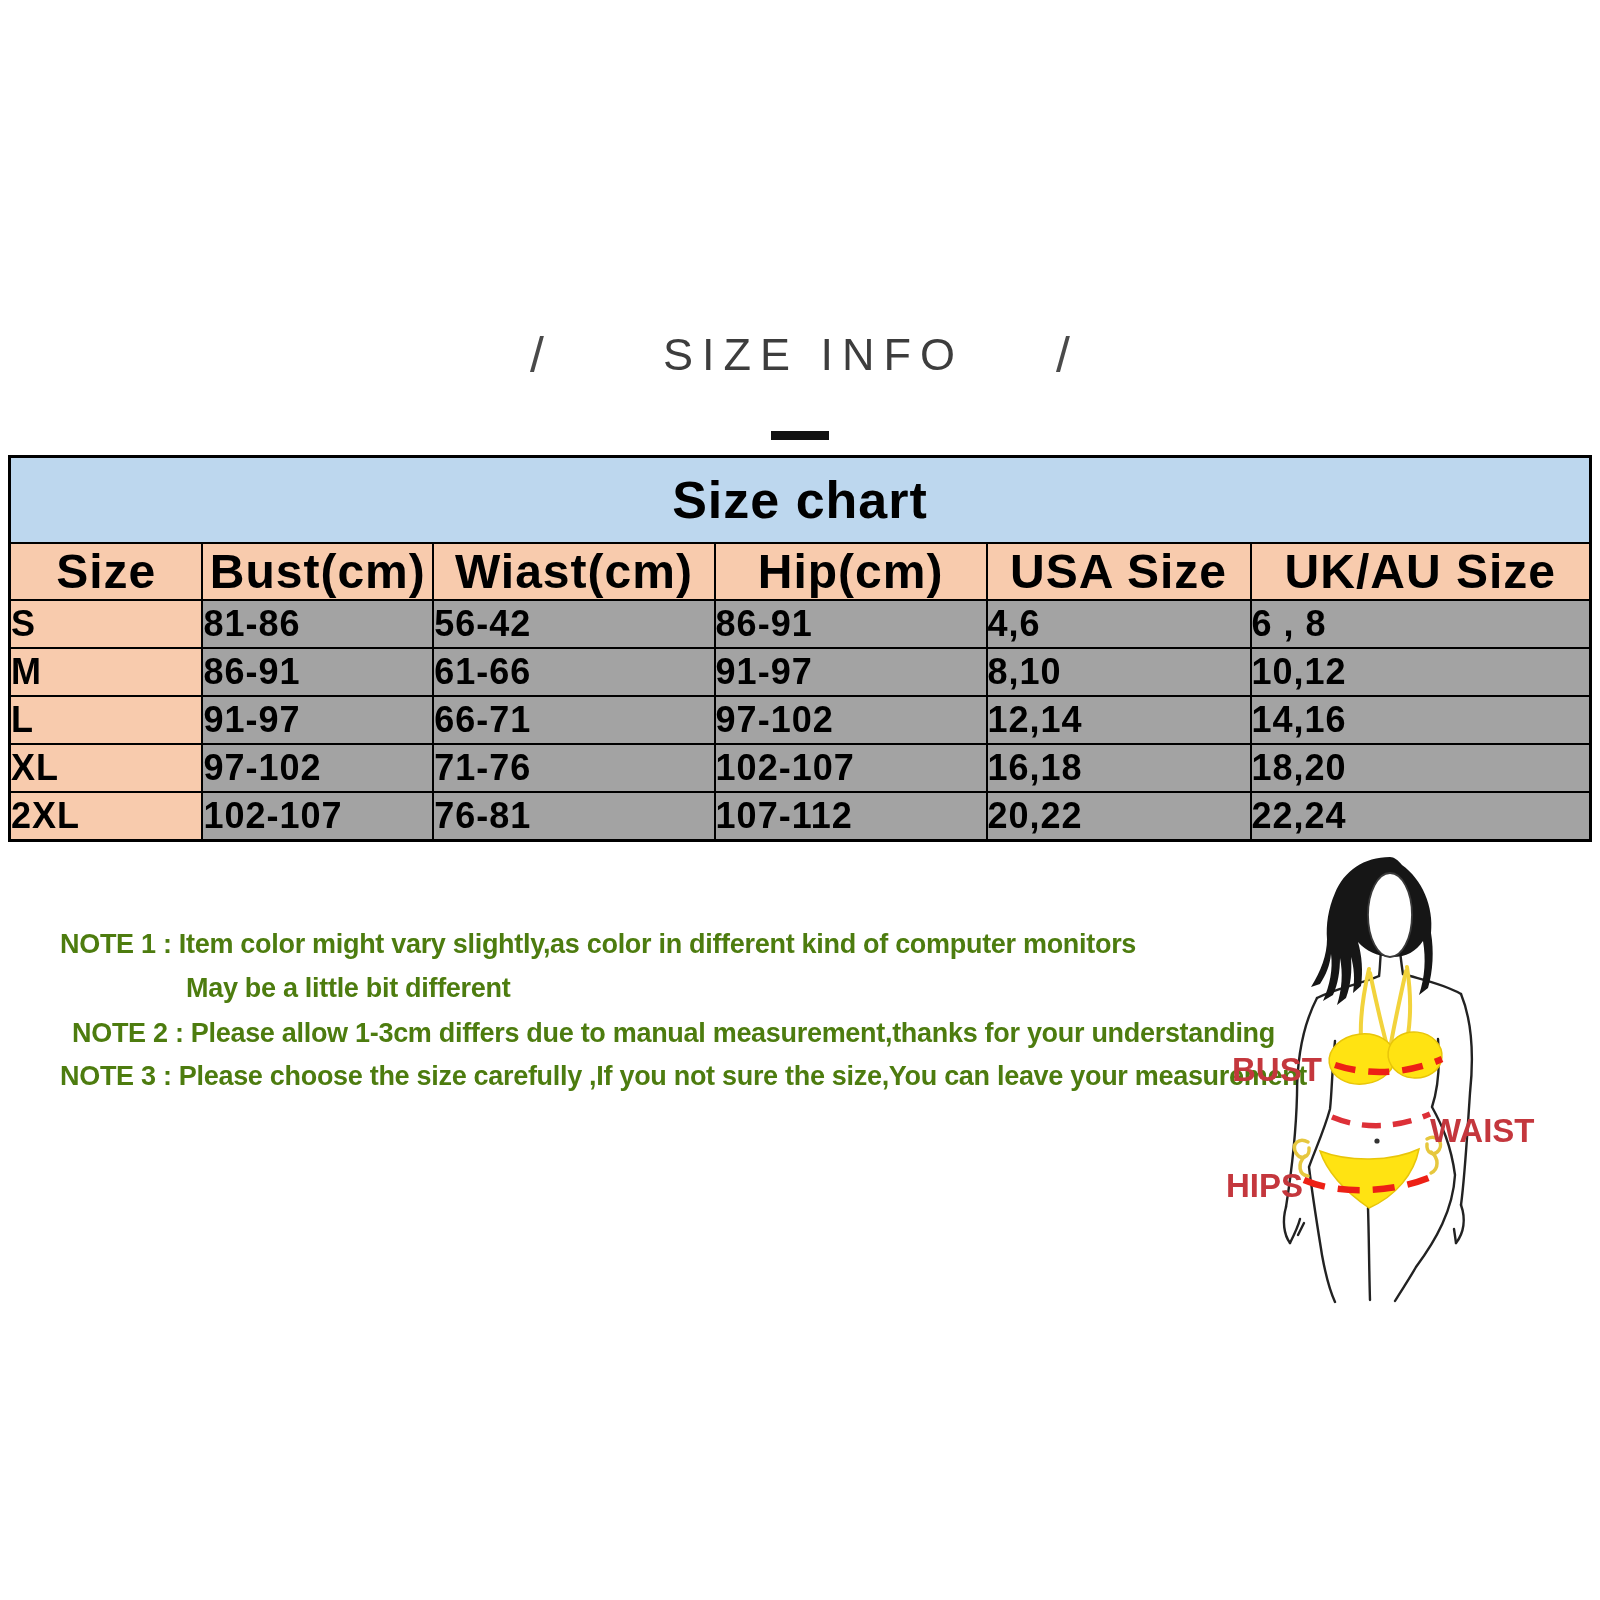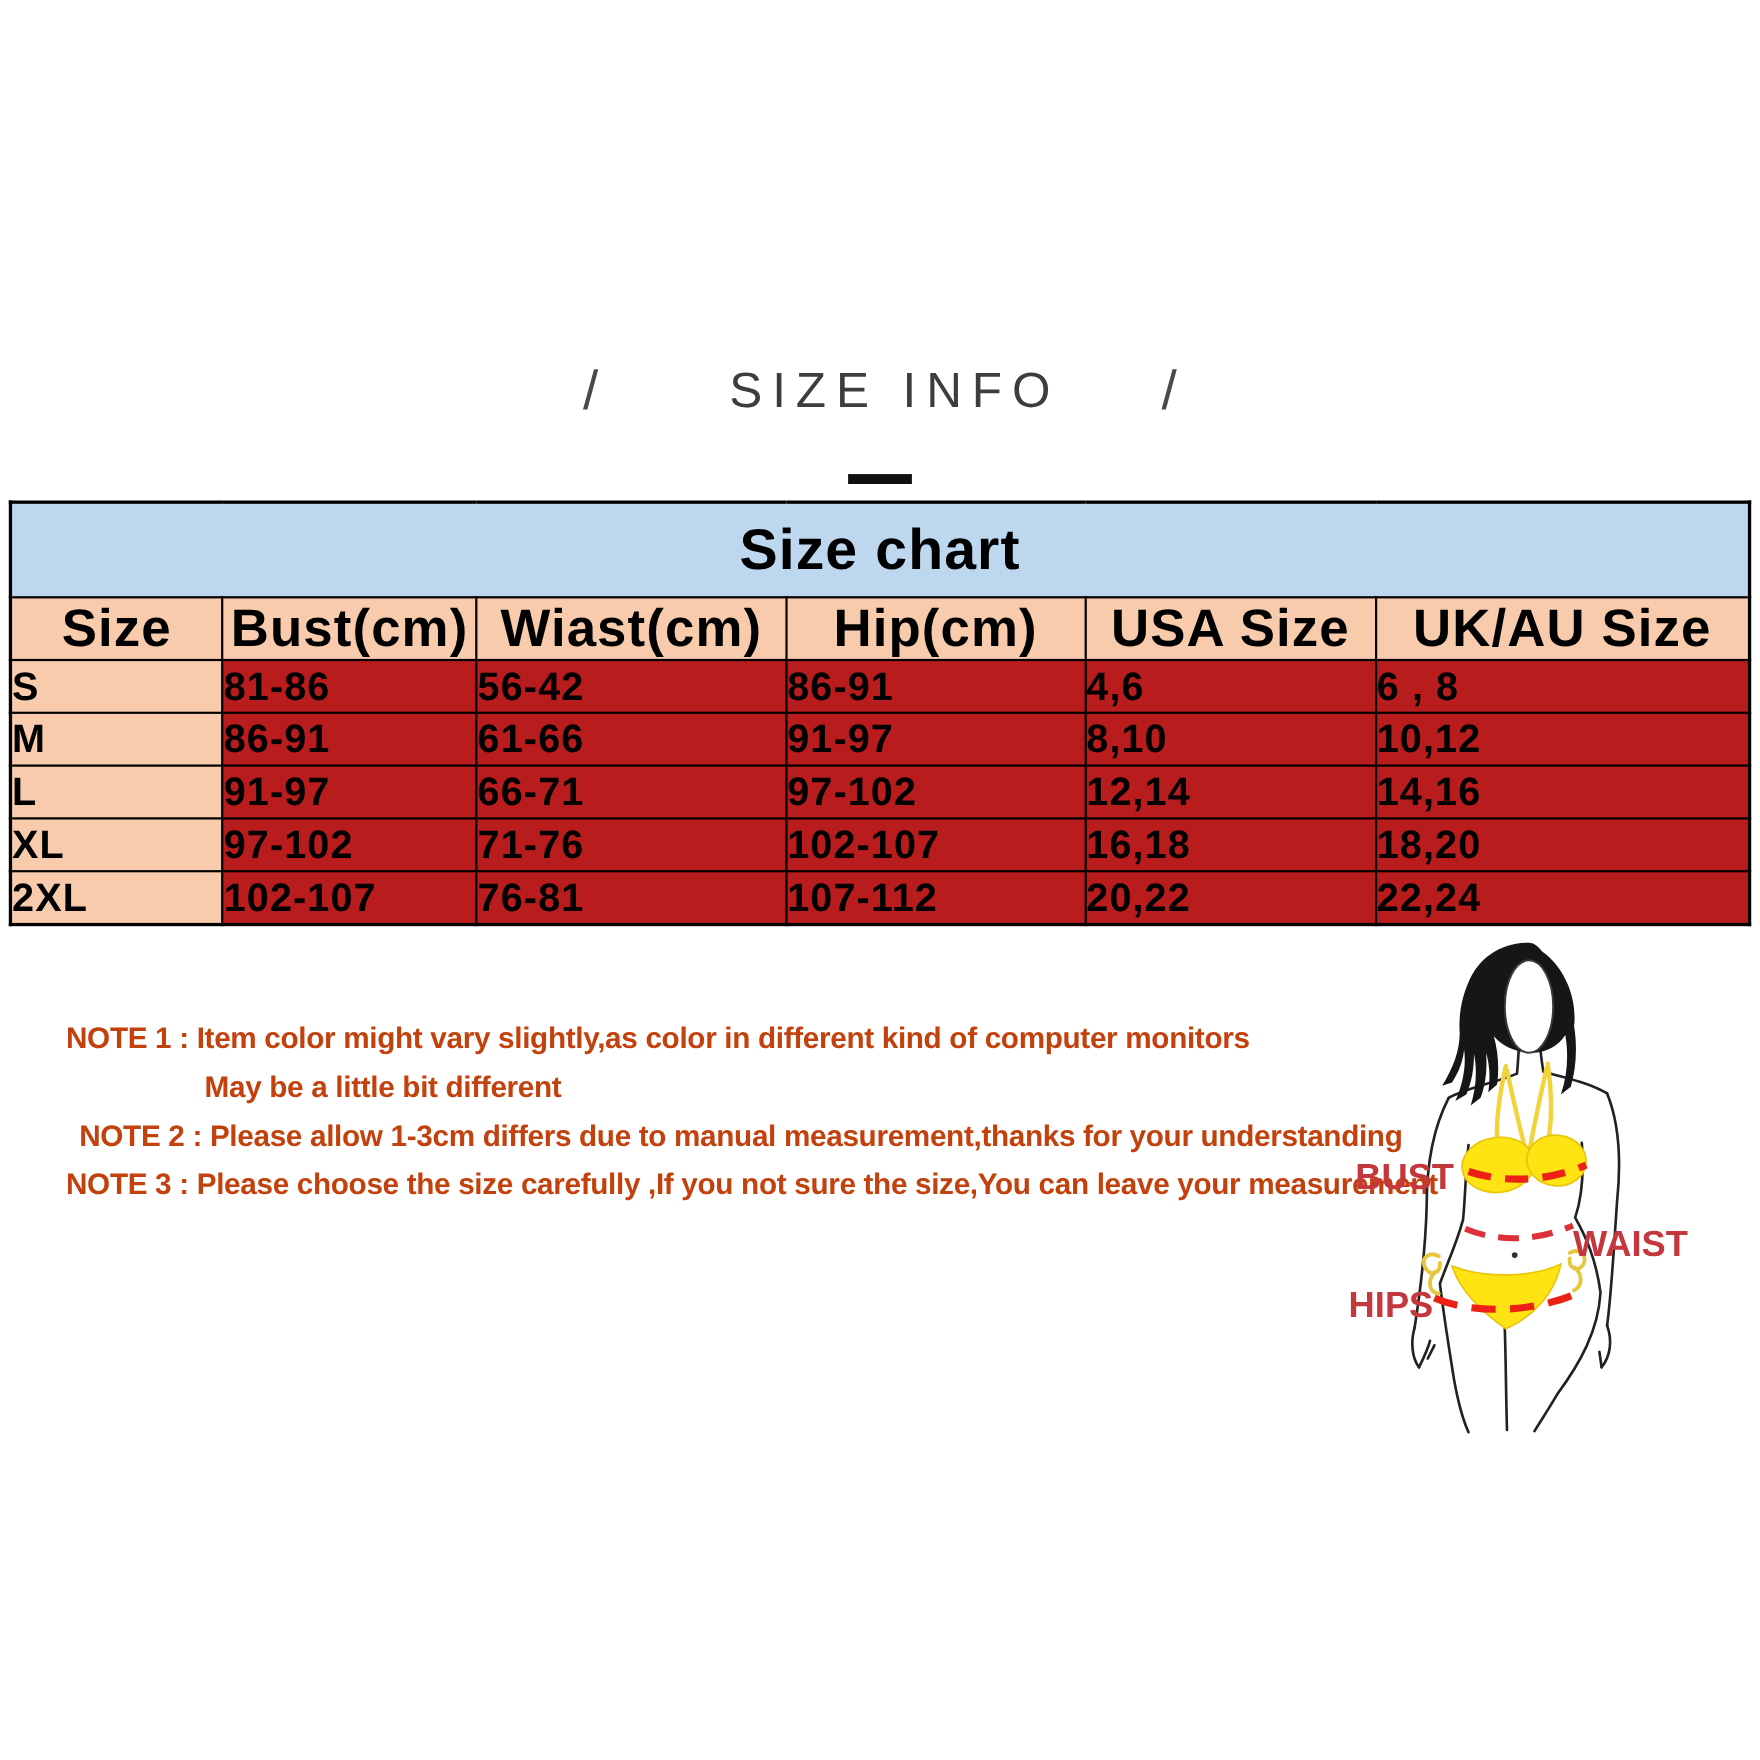--- a/index.html
+++ b/index.html
@@ -28,25 +28,25 @@
   }
   table.size-chart th,table.size-chart td{
     border:2px solid #000;vertical-align:middle;
     color:#000;padding:0;letter-spacing:1px;
   }
   .chart-title-cell{
     background:#BDD7EE;height:84px;font-size:52px;font-weight:700;letter-spacing:2px;
   }
   tr.col-head th{background:#F8CBAD;height:50px;font-size:48px;font-weight:700;}
   tr.data-row{height:48px;}
-  tr.data-row td{background:#b91c1c;font-size:36px;font-weight:700;}
+  tr.data-row td{background:#a3a3a3;font-size:36px;font-weight:700;}
   tr.data-row td.size-col{background:#F8CBAD;}
   
   .note-line{
-    position:absolute;font-size:27px;font-weight:700;color:#c2410c;
+    position:absolute;font-size:27px;font-weight:700;color:#4d7c0f;
     letter-spacing:-0.3px;white-space:nowrap;
   }
   #note1a{left:60px;top:929px;}
   #note1b{left:186px;top:973px;}
   #note2 {left:72px;top:1018px;}
   #note3a{left:60px;top:1061px;text-align:center;}
   #note3b{left:160px;top:1104px;}
   
   #figure-svg{position:absolute;left:1218px;top:845px;}
   #figure-svg text{

